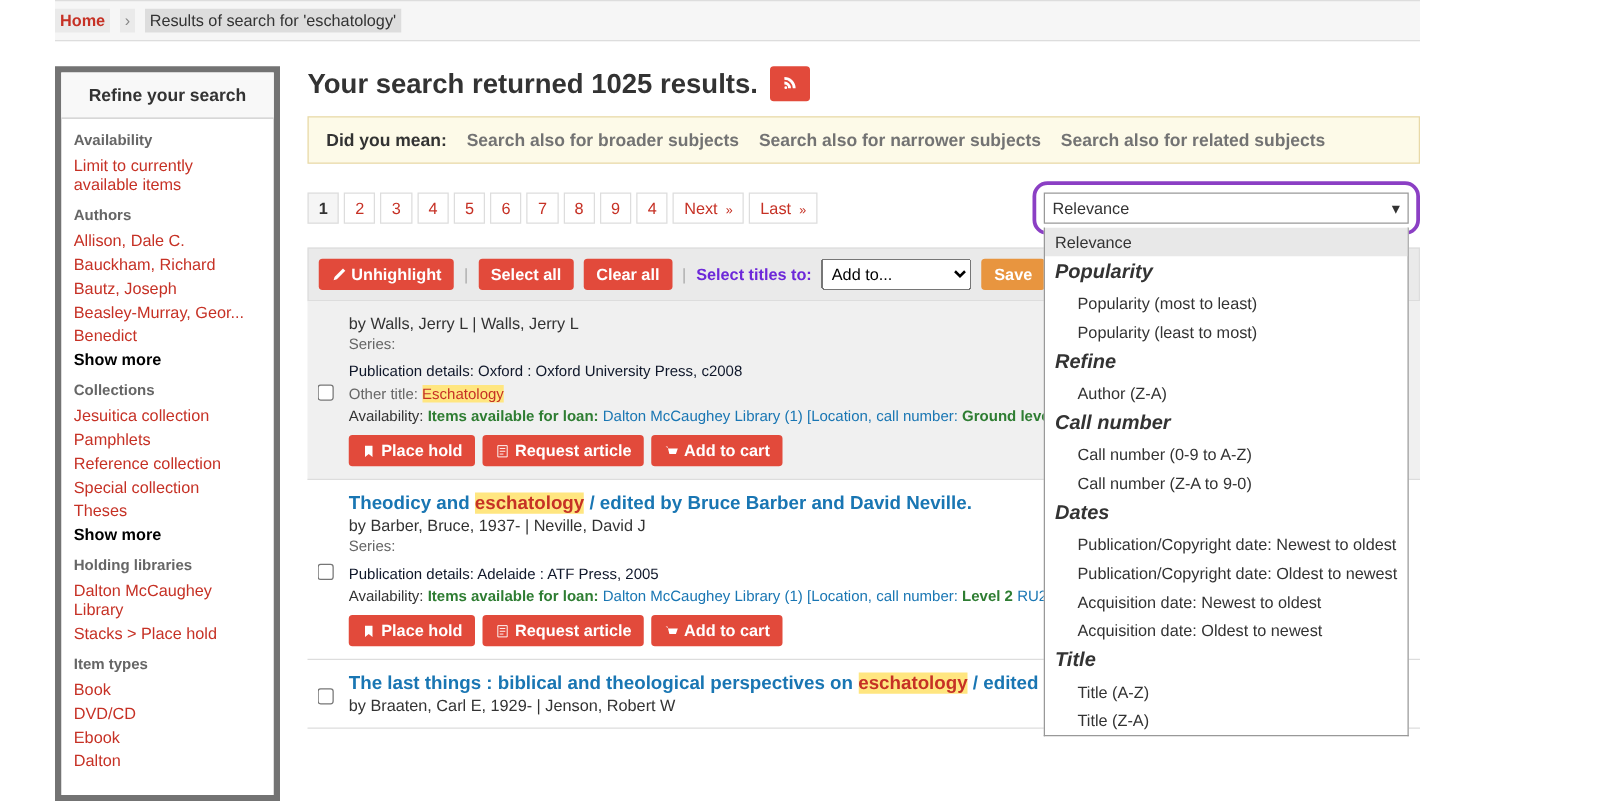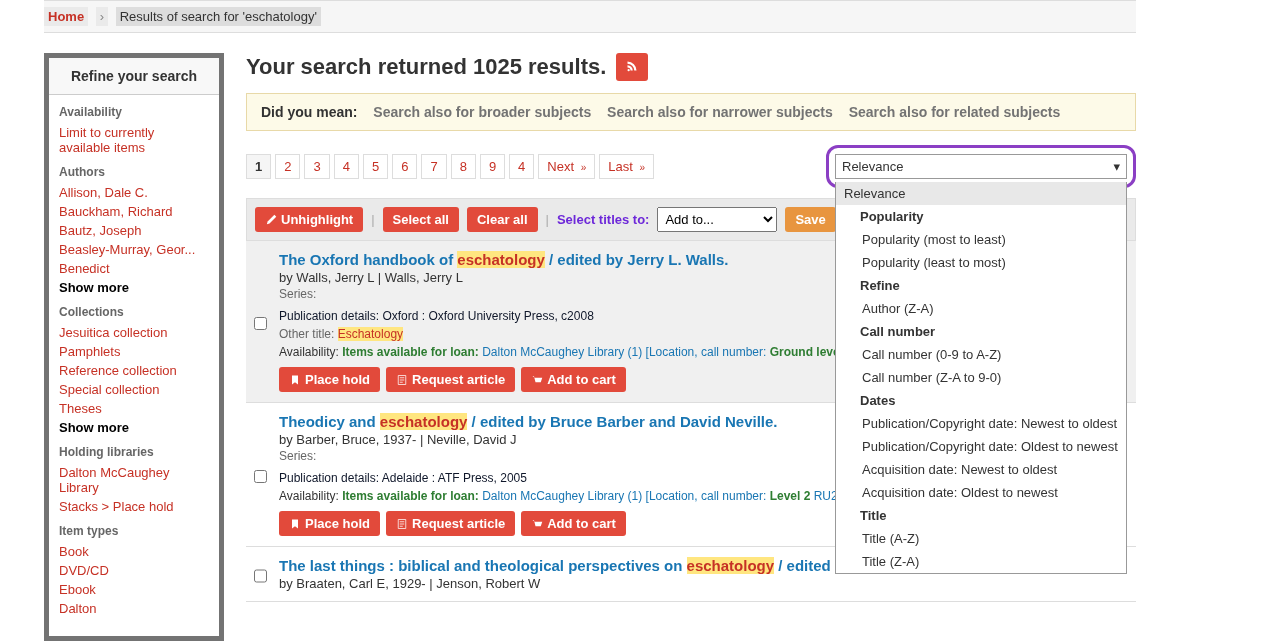--- a/index.html
+++ b/index.html
@@ -43,21 +43,21 @@
 .pagination a.active { color: #333; font-weight: bold; background: #f5f5f5; }
 .pagination a .arrows { color: #c63125; margin-left: 3px; font-size: 10px; }
 
 
 .sort-wrap { position: relative; border: 3px solid #8b3fc4; border-radius: 12px; padding: 6px; width: 310px; }
 .sort-select-box { width: 100%; border: 1px solid #999; padding: 4px 6px; font-size: 13px; background: #fff; display: flex; justify-content: space-between; align-items: center; cursor: pointer; }
 .sort-dropdown { position: absolute; left: 6px; right: 6px; top: 34px; background: #fff; border: 1px solid #999; border-top: none; z-index: 100; max-height: 470px; overflow-y: auto; }
 .sort-dropdown .opt { padding: 4px 8px; font-size: 13px; cursor: pointer; }
 .sort-dropdown .opt.selected { background: #e8e8e8; }
 .sort-dropdown .opt.indent { padding-left: 26px; }
-.sort-dropdown .group { padding: 4px 8px; font-size: 13px; font-weight: bold; color: #333; margin-left: 16px; }
+.sort-dropdown .group { padding: 4px 8px; font-size: 16px; font-style: italic; font-weight: bold; color: #333; }
 
 
 .action-bar { background: #eaeaea; padding: 8px; display: flex; align-items: center; gap: 8px; border: 1px solid #ddd; }
 .btn-red { background: #e24a3b; color: #fff; border: none; padding: 5px 10px; border-radius: 3px; font-size: 13px; font-weight: bold; cursor: pointer; display: inline-flex; align-items: center; gap: 4px; }
 .btn-orange { background: #e8953f; color: #fff; border: none; padding: 5px 10px; border-radius: 3px; font-size: 13px; font-weight: bold; cursor: pointer; }
 .btn-disabled { background: #d8c78a; color: #888; border: none; padding: 5px 10px; border-radius: 3px; font-size: 13px; font-weight: bold; display: inline-flex; align-items: center; gap: 4px; }
 .divider { color: #aaa; }
 .select-label { color: #6d28d9; font-size: 13px; font-weight: bold; }
 .addto-select { padding: 3px; font-size: 13px; min-width: 120px; }
 
@@ -227,21 +227,20 @@
               <path d="M4 2v12l4-3 4 3V2z"></path>
             </svg>
           <span>Place hold</span>
         </span>
       </div>
 
       <div id="results-list">
           <div class="result-item first">
             <input type="checkbox" class="result-cb" style="">
             <div class="result-body">
-              <div class="result-title"><a href="#"><span class="rest">The Oxford handbook of </span><span class="hl">eschatology</span><span class="rest"> / edited by Jerry L. Walls.</span></a></div>
               <div class="result-by">by Walls, Jerry L |  Walls, Jerry L</div>
               <div class="result-series">Series:</div>
               <div class="result-pub">Publication details: Oxford : Oxford University Press, c2008</div>
               <div class="result-other">Other title: <a href="#">Eschatology</a></div>
               <div class="result-avail">Availability: <span class="green">Items available for loan: </span><span class="blue">Dalton McCaughey Library (1) </span><span class="blue">[Location, call number: <b class="green">Ground level </b>RW O98]</span>.</div>
               <div class="result-actions">
                 <button class="btn-red"><svg class="icon-svg" viewBox="0 0 16 16">
                     <path d="M4 2v12l4-3 4 3V2z"></path>
                   </svg> Place hold</button>
                 <button class="btn-red"><svg class="icon-svg" viewBox="0 0 16 16">

